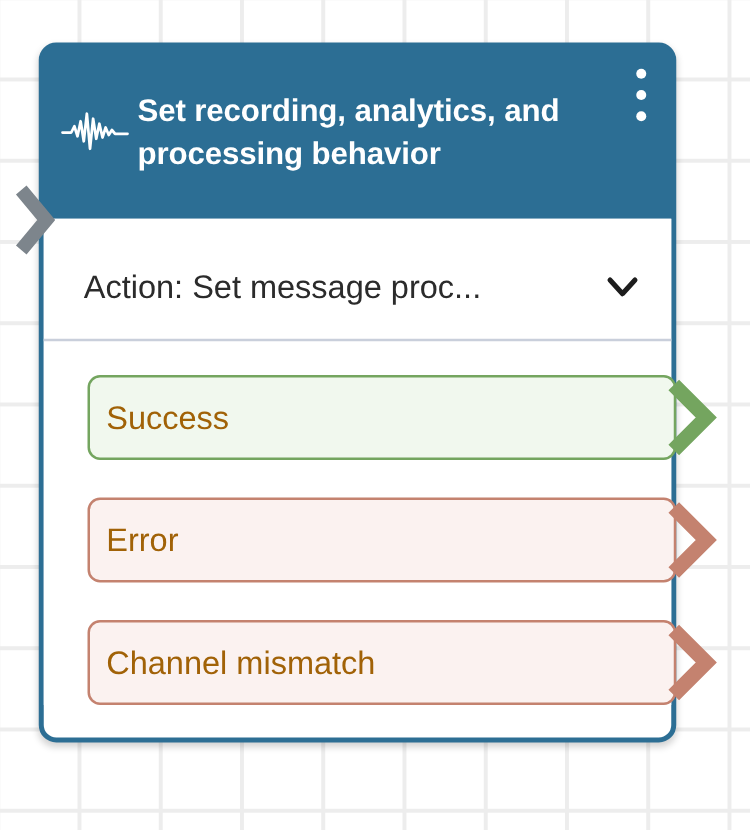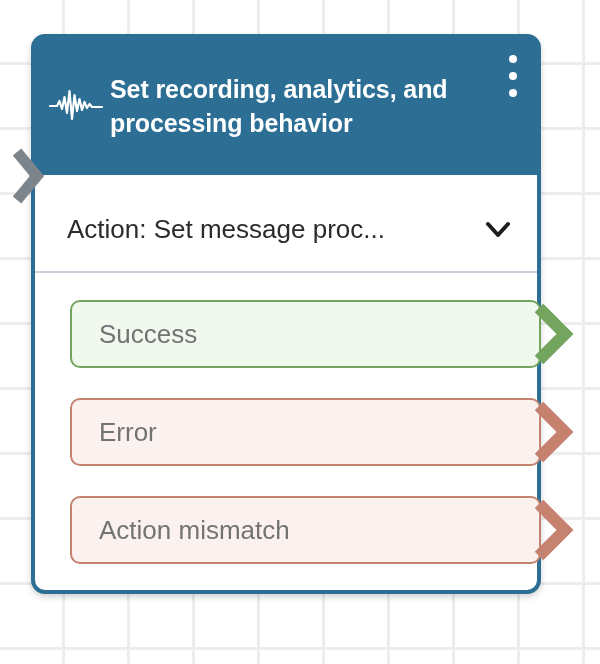--- a/index.html
+++ b/index.html
@@ -141,23 +141,23 @@
     position: absolute;
     left: 35px;
     right: -4px;
     top: 0;
     height: 68px;
     box-sizing: border-box;
     border-radius: 10px;
     border: 2px solid #000;
     display: flex;
     align-items: center;
-    padding-left: 27px;
+    padding-left: 13px;
     font-size: 26px;
-    color: #737373;
+    color: #a16207;
     cursor: pointer;
   }
   .output-pill.success {
     border-color: #74a55f;
     background: #f1f8ee;
   }
   .output-pill.error {
     border-color: #c4826f;
     background: #fbf2f0;
     text-align: center;
@@ -237,21 +237,21 @@
           <div class="output-pill error">
             <span>Error</span>
           </div>
           <svg class="out-connector" viewBox="0 0 46 64" xmlns="http://www.w3.org/2000/svg" style="right:-41px;">
             <path d="M7 6 L33 32 L7 58" fill="none" stroke="#c4826f" stroke-width="12" stroke-linecap="butt" stroke-linejoin="miter"></path>
           </svg>
         </div>
 
         <div class="output-row">
           <div class="output-pill error">
-            <span>Action mismatch</span>
+            <span>Channel mismatch</span>
           </div>
           <svg class="out-connector" viewBox="0 0 46 64" xmlns="http://www.w3.org/2000/svg" style="right:-41px;">
             <path d="M7 6 L33 32 L7 58" fill="none" stroke="#c4826f" stroke-width="12" stroke-linecap="butt" stroke-linejoin="miter"></path>
           </svg>
         </div>
 
       </div>
     </div>
   </div>
 </div>

